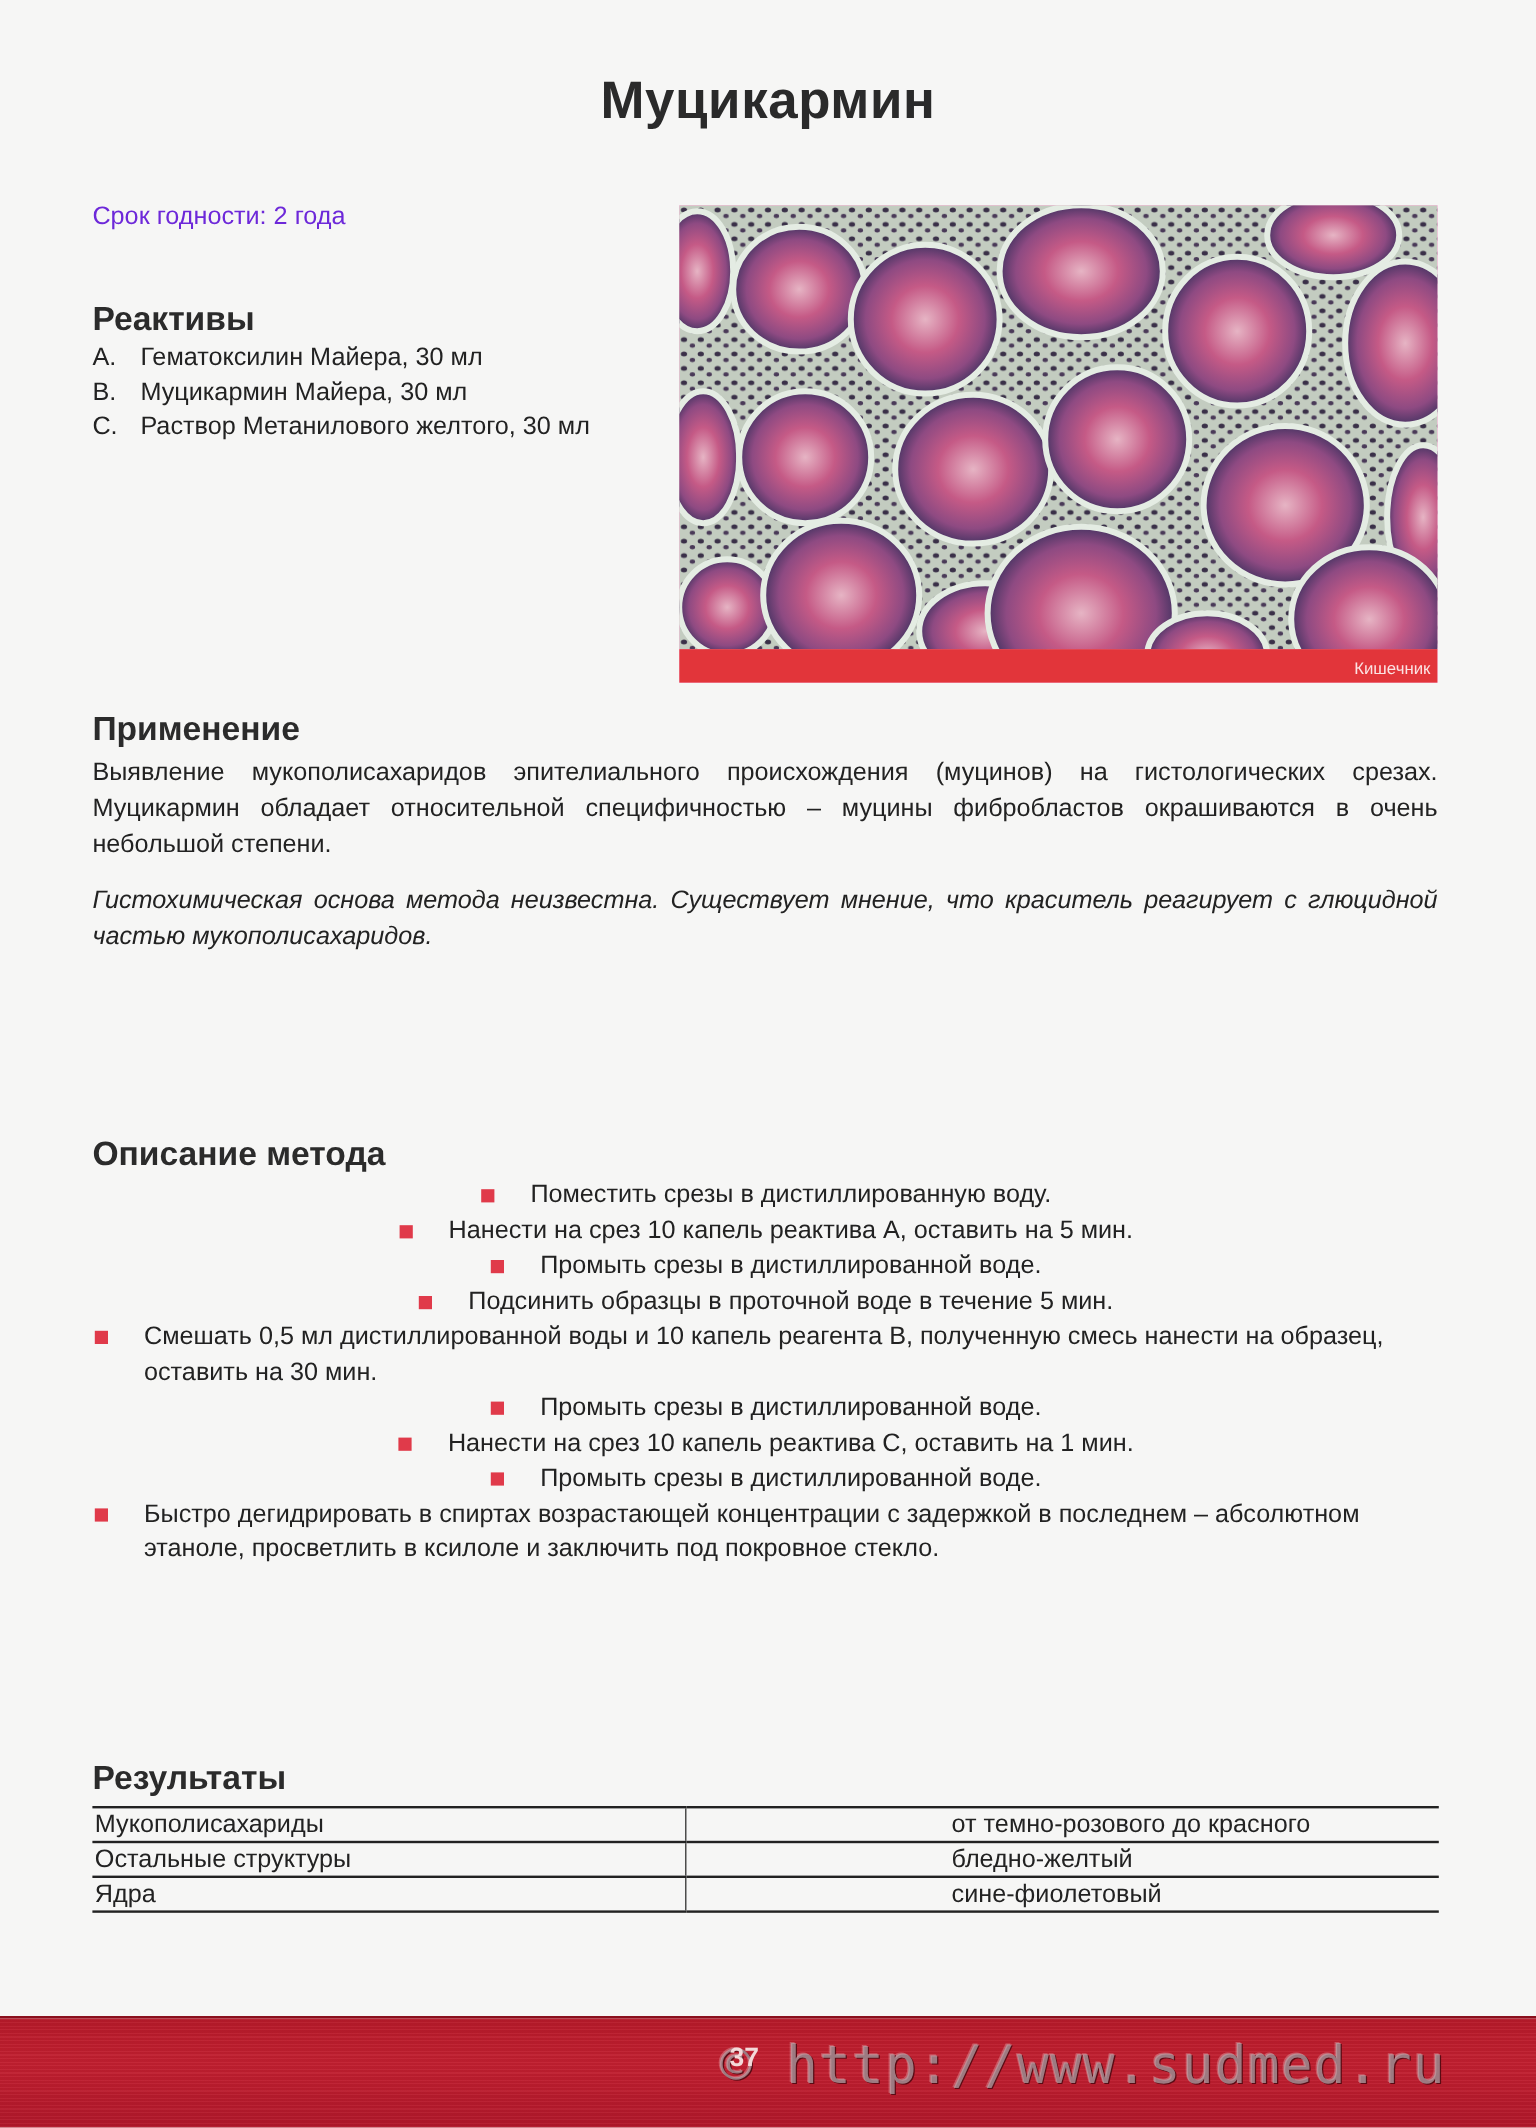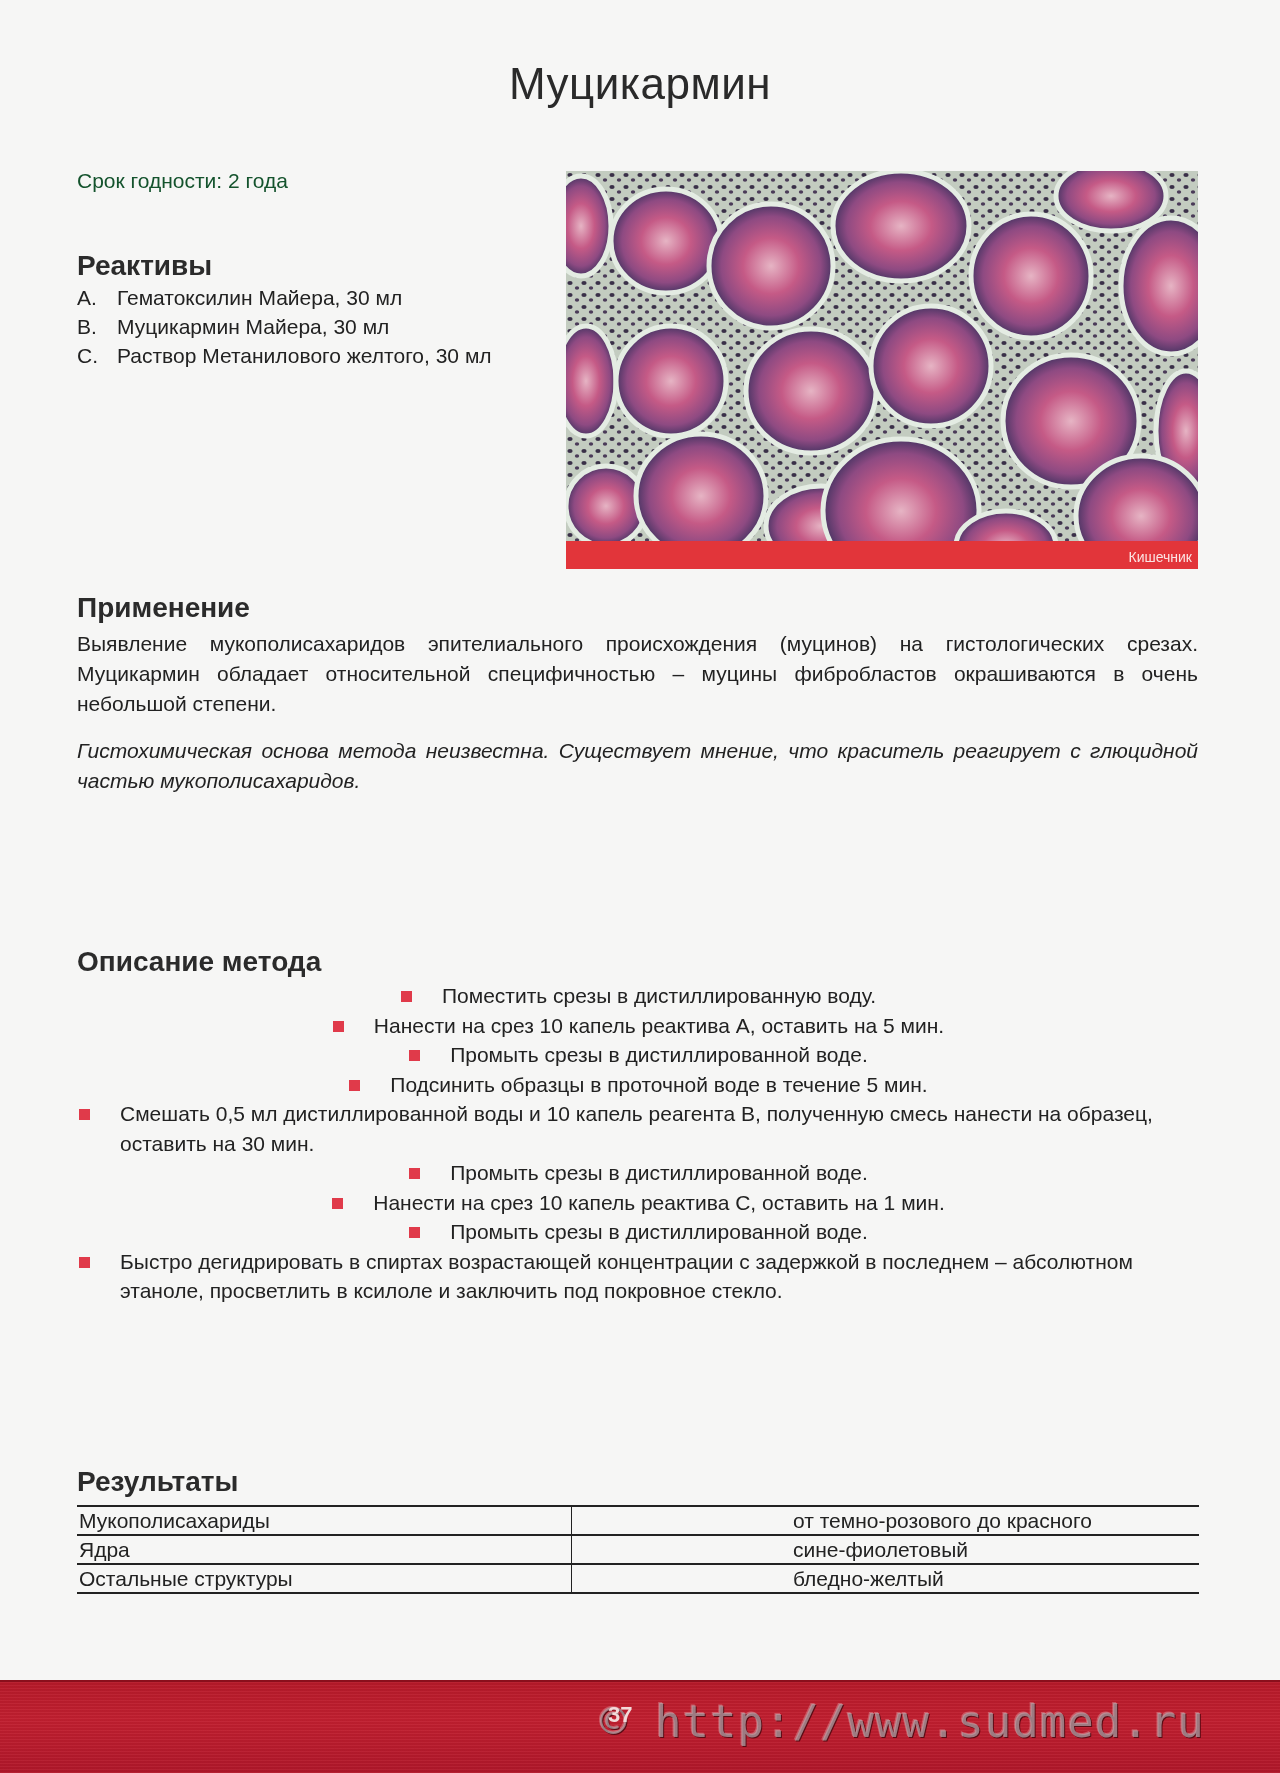--- a/index.html
+++ b/index.html
@@ -4,24 +4,24 @@
 <style>
   html, body { margin: 0; padding: 0; }
   body {
     width: 1280px; height: 1773px; position: relative; overflow: hidden;
     background: #f6f6f5;
     font-family: "Liberation Sans", sans-serif;
     color: #1d1d1d;
   }
   .page-title {
     position: absolute; left: 0; width: 1280px; top: 30px;
-    text-align: center; font-size: 44px; font-weight: normal; color: #2a2a2a;
+    text-align: center; font-size: 44px; font-weight: bold; color: #2a2a2a;
     letter-spacing: 0.5px;
   }
-  .storage { position: absolute; left: 77px; top: 166px; font-size: 21px; line-height: 29px; color: #14532d; }
+  .storage { position: absolute; left: 77px; top: 166px; font-size: 21px; line-height: 29px; color: #6d28d9; }
   .section-heading { position: absolute; left: 77px; font-size: 28px; font-weight: bold; color: #2b2b2b; margin: 0; }
   .reagents { position: absolute; left: 77px; top: 283px; font-size: 21px; line-height: 29px; color: #222; }
   .reagent-row { display: flex; }
   .reagent-letter { width: 40px; }
   .figure {
     position: absolute; left: 566px; top: 171px; width: 632px; height: 398px;
     background: #f9a8d4; overflow: hidden;
   }
   .figure svg { display: block; }
   .figure-caption-bar {
@@ -201,26 +201,26 @@
 </div>
 
 <h2 class="section-heading" style="top:1466px;">Результаты</h2>
 <table class="results-table">
   <tbody>
       <tr>
     <td class="col1">Мукополисахариды</td>
     <td class="col2">от темно-розового до красного</td>
   </tr>
   <tr>
+    <td class="col1">Остальные структуры</td>
+    <td class="col2">бледно-желтый</td>
+  </tr>
+  <tr>
     <td class="col1">Ядра</td>
     <td class="col2">сине-фиолетовый</td>
   </tr>
-  <tr>
-    <td class="col1">Остальные структуры</td>
-    <td class="col2">бледно-желтый</td>
-  </tr>
 </tbody>
   </table>
 
 <div class="footer">
   <span class="page-number">37</span>
   <span class="watermark">© http://www.sudmed.ru</span>
 </div>
 
 </body></html>

